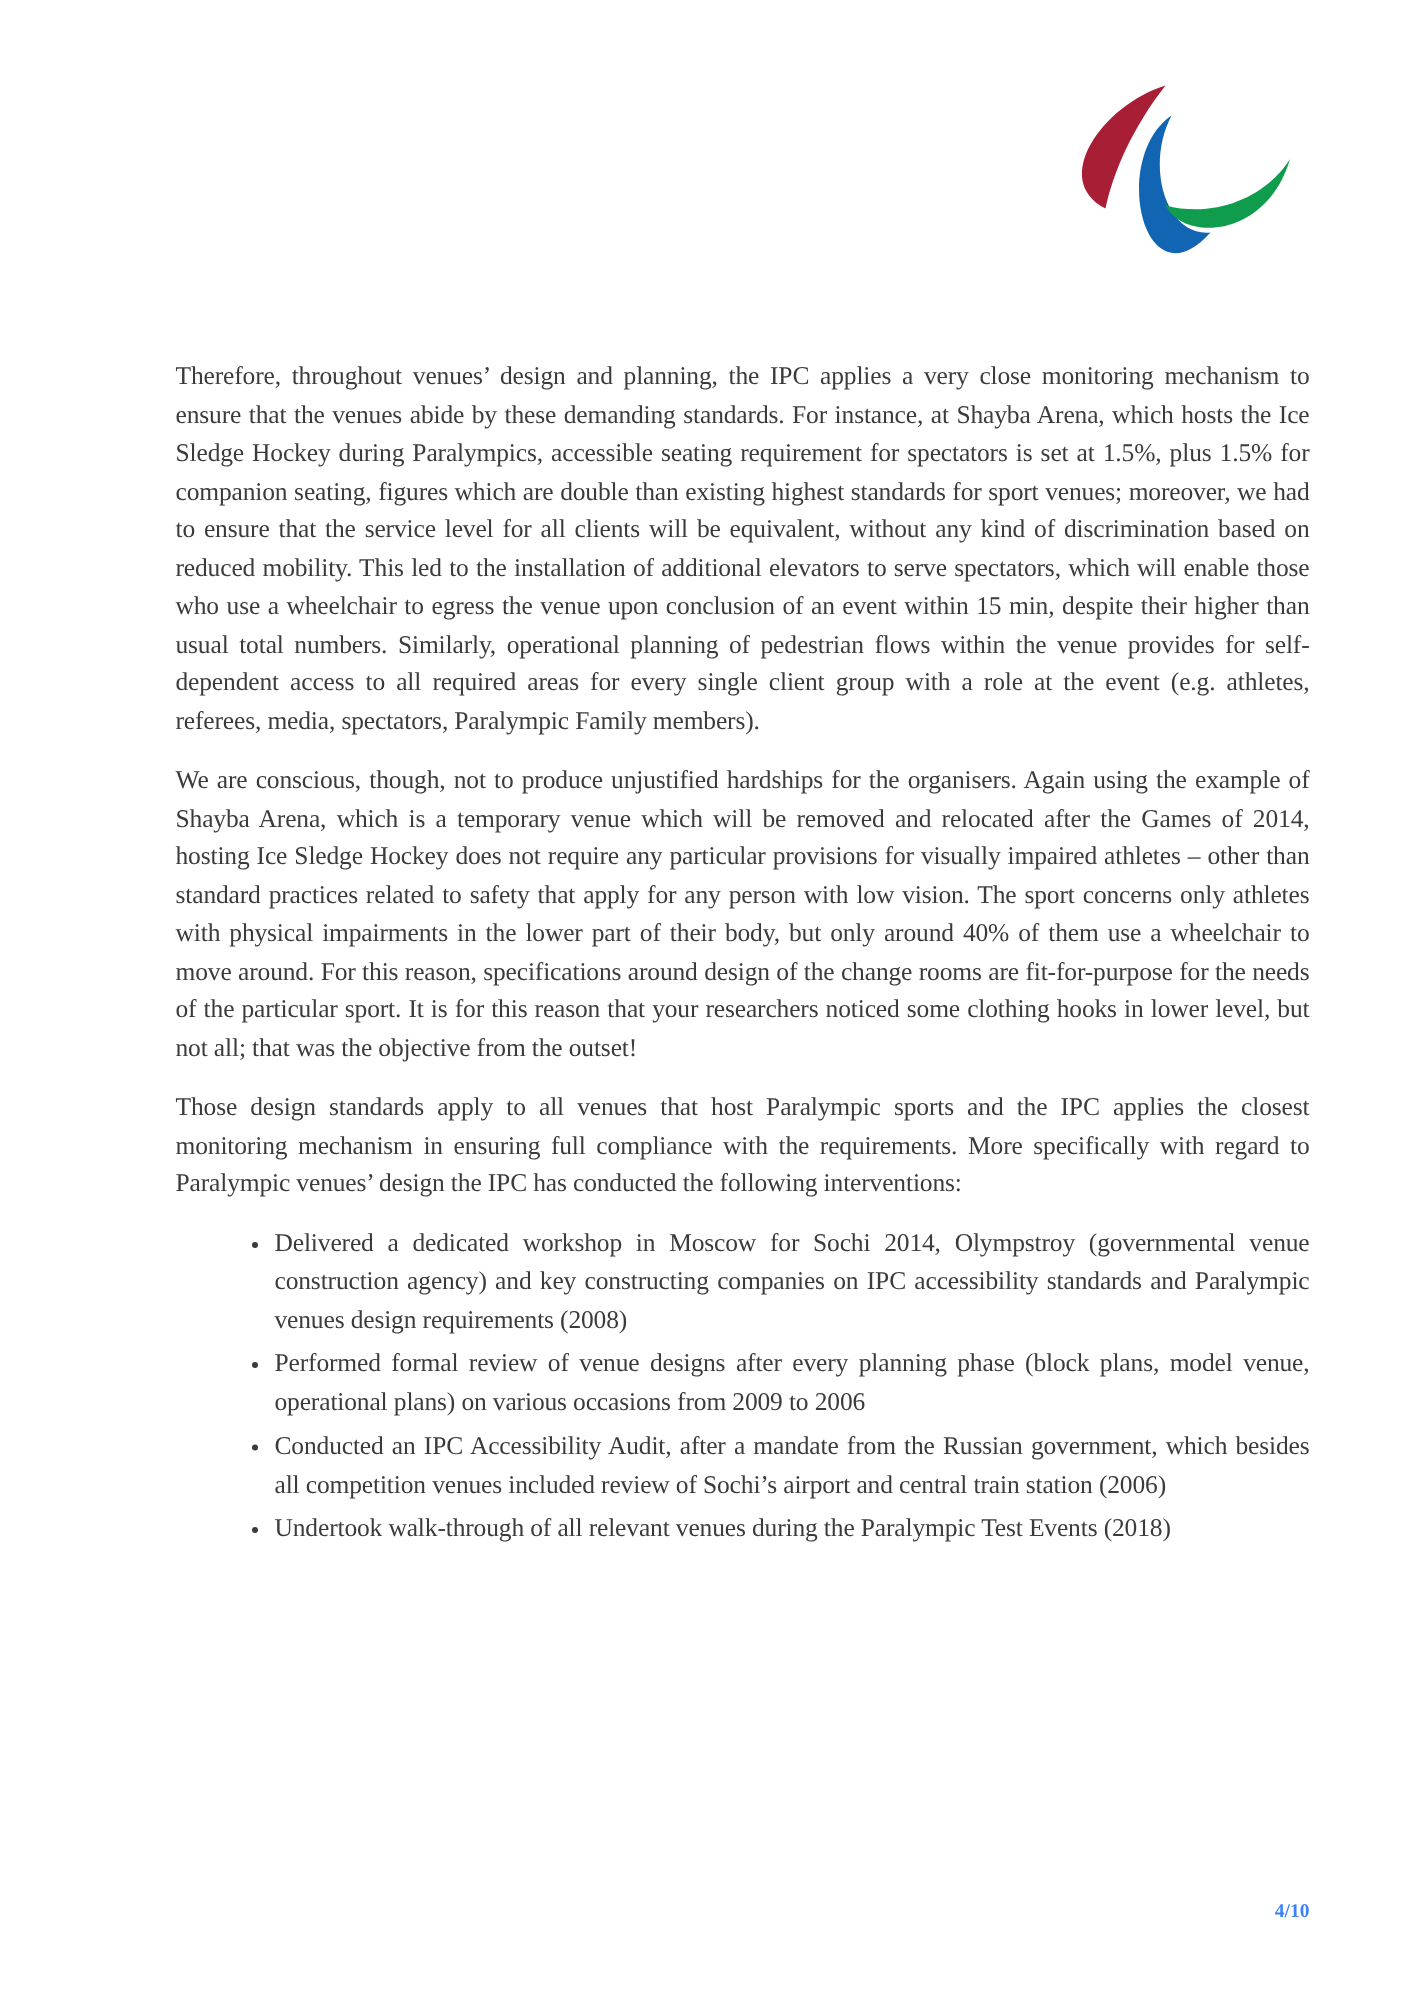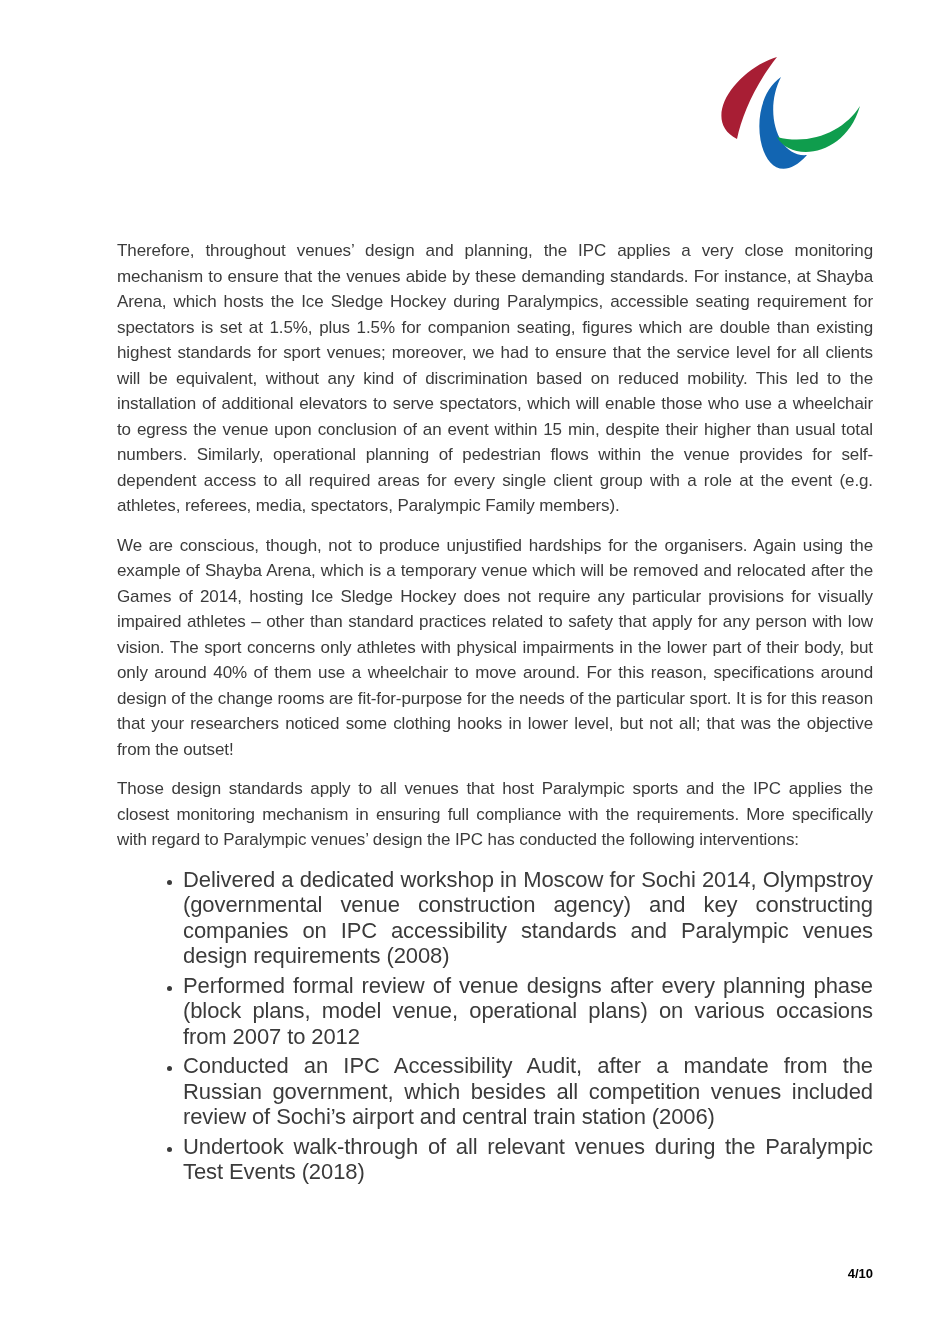--- a/index.html
+++ b/index.html
@@ -5,21 +5,21 @@
   html, body {
     margin: 0;
     padding: 0;
     background: #ffffff;
   }
   .page {
     position: relative;
     width: 946px;
     height: 1337px;
     background: #ffffff;
-    font-family: Liberation Sans, sans-serif;
+    font-family: Liberation Serif, serif;
     color: #3b3b3b;
     overflow: hidden;
   }
   .logo {
     position: absolute;
     left: 698px;
     top: 48px;
     width: 180px;
     height: 134px;
   }
@@ -35,39 +35,39 @@
     line-height: 25.5px;
     text-align: justify;
     letter-spacing: -0.1px;
   }
   .bullet-list {
     margin: 0;
     padding: 0 0 0 66px;
     list-style: disc outside;
   }
   .bullet-item {
-    font-size: 22px;
+    font-size: 17px;
     line-height: 25.5px;
     text-align: justify;
     letter-spacing: -0.1px;
     margin: 0 0 4px 0;
   }
   .bullet-item::marker {
     color: #3b3b3b;
     font-size: 15px;
   }
   .footer {
     position: absolute;
     left: 117px;
     top: 1266px;
     width: 756px;
     text-align: right;
     font-size: 13px;
     font-weight: bold;
-    color: #000000;
+    color: #3b82f6;
   }
 </style>
 </head>
 <body>
 
 <div class="page">
 
   <div class="logo">
     <svg viewBox="698 48 180 134" width="180" height="134" xmlns="http://www.w3.org/2000/svg">
       <path d="M 777 57 C 735 70 700 120 737 139 C 742 115 755 85 777 57 Z" fill="#a81e34"></path>
@@ -75,21 +75,21 @@
       <path d="M 777 137 C 790 162 845 158 860 106 C 845 130 812 146 777 137 Z" fill="#0f9d4d"></path>
     </svg>
   </div>
 
   <div class="content">
     <p class="para">Therefore, throughout venues’ design and planning, the IPC applies a very close monitoring mechanism to ensure that the venues abide by these demanding standards. For instance, at Shayba Arena, which hosts the Ice Sledge Hockey during Paralympics, accessible seating requirement for spectators is set at 1.5%, plus 1.5% for companion seating, figures which are double than existing highest standards for sport venues; moreover, we had to ensure that the service level for all clients will be equivalent, without any kind of discrimination based on reduced mobility. This led to the installation of additional elevators to serve spectators, which will enable those who use a wheelchair to egress the venue upon conclusion of an event within 15 min, despite their higher than usual total numbers. Similarly, operational planning of pedestrian flows within the venue provides for self-dependent access to all required areas for every single client group with a role at the event (e.g. athletes, referees, media, spectators, Paralympic Family members).</p>
     <p class="para">We are conscious, though, not to produce unjustified hardships for the organisers. Again using the example of Shayba Arena, which is a temporary venue which will be removed and relocated after the Games of 2014, hosting Ice Sledge Hockey does not require any particular provisions for visually impaired athletes – other than standard practices related to safety that apply for any person with low vision. The sport concerns only athletes with physical impairments in the lower part of their body, but only around 40% of them use a wheelchair to move around. For this reason, specifications around design of the change rooms are fit-for-purpose for the needs of the particular sport. It is for this reason that your researchers noticed some clothing hooks in lower level, but not all; that was the objective from the outset!</p>
     <p class="para">Those design standards apply to all venues that host Paralympic sports and the IPC applies the closest monitoring mechanism in ensuring full compliance with the requirements. More specifically with regard to Paralympic venues’ design the IPC has conducted the following interventions:</p>
     <ul class="bullet-list">
       <li class="bullet-item">Delivered a dedicated workshop in Moscow for Sochi 2014, Olympstroy (governmental venue construction agency) and key constructing companies on IPC accessibility standards and Paralympic venues design requirements (2008)</li>
-      <li class="bullet-item">Performed formal review of venue designs after every planning phase (block plans, model venue, operational plans) on various occasions from 2007 to 2012</li>
+      <li class="bullet-item">Performed formal review of venue designs after every planning phase (block plans, model venue, operational plans) on various occasions from 2009 to 2006</li>
       <li class="bullet-item">Conducted an IPC Accessibility Audit, after a mandate from the Russian government, which besides all competition venues included review of Sochi’s airport and central train station (2006)</li>
       <li class="bullet-item">Undertook walk-through of all relevant venues during the Paralympic Test Events (2018)</li>
     </ul>
   </div>
 
   <div class="footer">
     <span>4/10</span>
   </div>
 
 </div>

